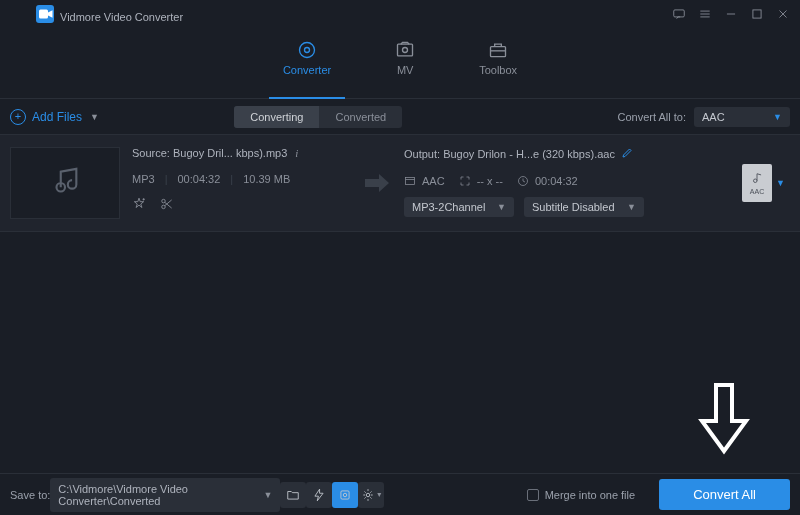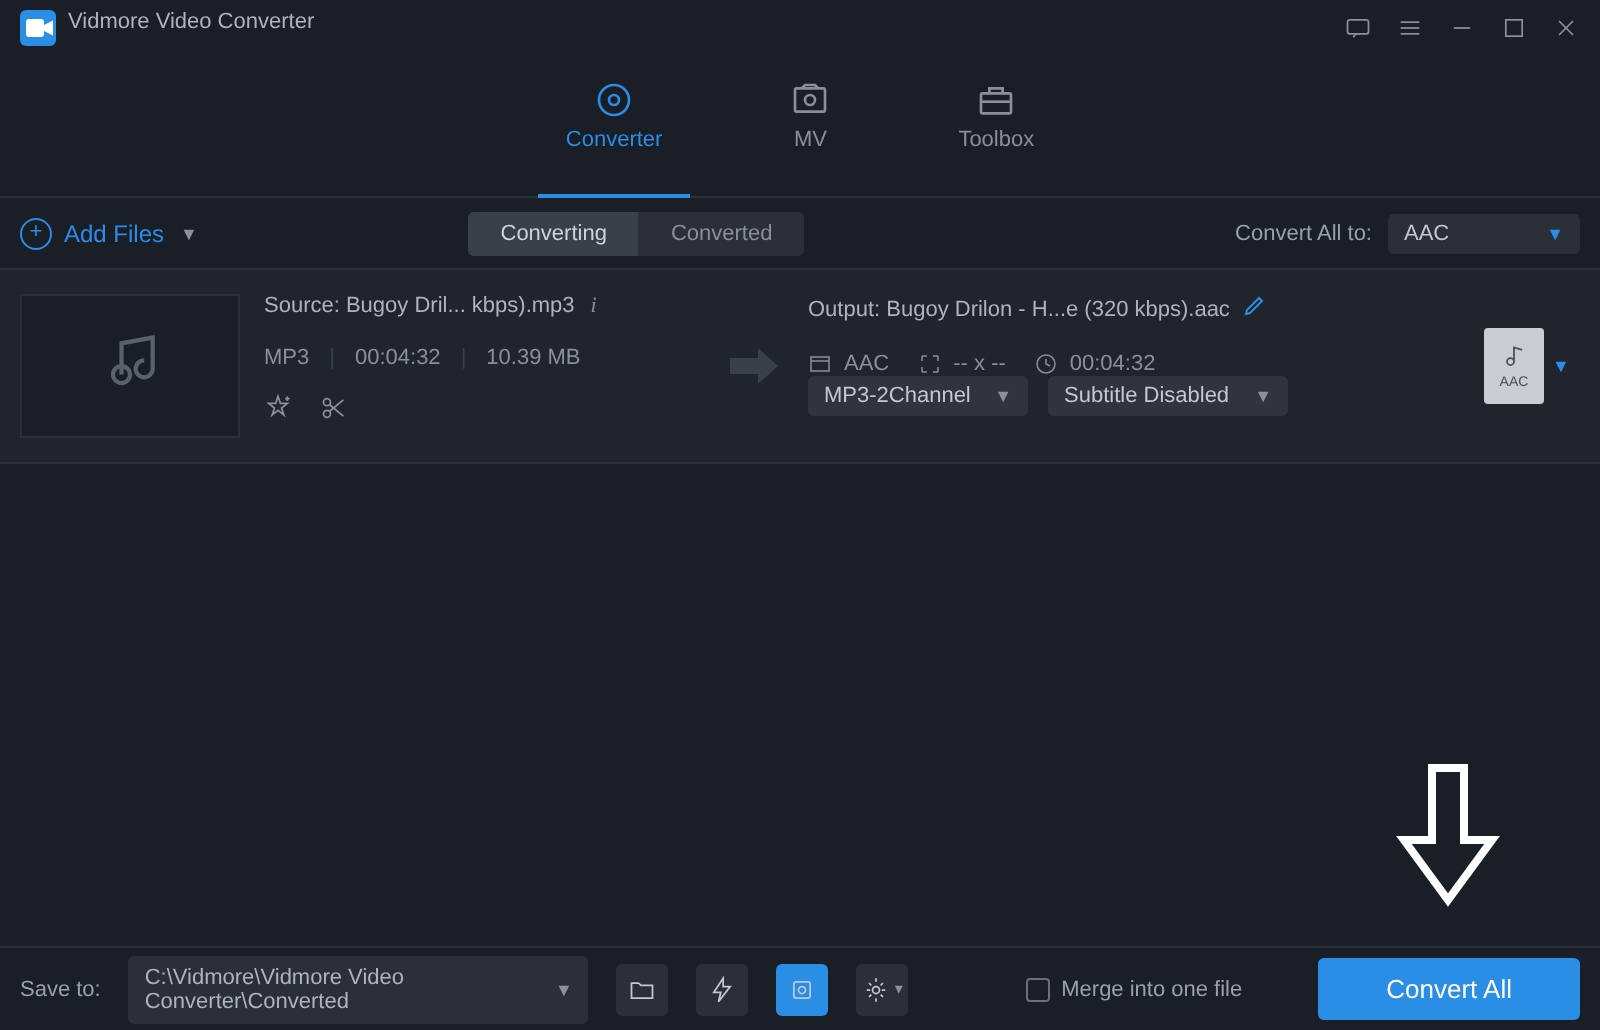--- a/index.html
+++ b/index.html
@@ -1,18 +1,18 @@
 <!DOCTYPE html>
 <html><head>
 <meta charset="utf-8">
 <style>
   * { box-sizing: border-box; margin: 0; padding: 0; font-family: "Segoe UI", Arial, sans-serif; }
   body { background: #1a1e26; color: #9aa0ab; width: 800px; height: 515px; overflow: hidden; position: relative; }
   .titlebar { height: 28px; display: flex; align-items: center; justify-content: space-between; padding: 0 10px; background: #1a1e26; }
-  .titlebar-left { display: flex; align-items: flex-start; gap: 6px; }
+  .titlebar-left { display: flex; align-items: flex-end; gap: 6px; margin-left: 26px; }
   .app-icon { width: 18px; height: 18px; background: #2a8de6; border-radius: 3px; display: flex; align-items: center; justify-content: center; color: #fff; font-size: 10px; }
   .app-title { font-size: 11px; color: #aeb3bd; }
   .winbtns { display: flex; gap: 12px; align-items: center; }
   .winbtn { width: 14px; height: 14px; color: #8a8f99; cursor: pointer; display: flex; align-items: center; justify-content: center; }
   .winbtn svg { width: 14px; height: 14px; }
   .tabbar { display: flex; justify-content: center; gap: 56px; padding: 6px 0 0 0; border-bottom: 1px solid #2a2f38; }
   .tab-item { display: flex; flex-direction: column; align-items: center; gap: 4px; padding: 6px 4px 22px; cursor: pointer; position: relative; color: #8a8f99; }
   .tab-item.active { color: #2a8de6; }
   .tab-item.active::after { content: ""; position: absolute; bottom: -1px; left: -10px; right: -10px; height: 2px; background: #2a8de6; }
   .tab-icon { width: 20px; height: 20px; display: flex; align-items: center; justify-content: center; }
@@ -39,29 +39,29 @@
   .row-actions { display: flex; gap: 14px; margin-top: 12px; }
   .row-actions svg { width: 14px; height: 14px; stroke: #8a8f99; fill: none; stroke-width: 1.5; cursor: pointer; }
   .arrow-col { width: 30px; display: flex; align-items: center; justify-content: center; align-self: center; }
   .arrow-col svg { width: 24px; height: 18px; fill: #3a404a; }
   .output-col { width: 326px; }
   .output-title { font-size: 11px; color: #aeb3bd; display: flex; align-items: center; gap: 6px; }
   .edit-icon { color: #2a8de6; cursor: pointer; }
   .out-row { display: flex; align-items: center; margin-top: 14px; gap: 14px; font-size: 11px; color: #8a8f99; }
   .out-chip { display: flex; align-items: center; gap: 6px; }
   .out-chip svg { width: 12px; height: 12px; stroke: #8a8f99; fill: none; stroke-width: 1.5; }
-  .out-selects { display: flex; gap: 10px; }
+  .out-selects { display: flex; gap: 10px; margin-top: 10px; }
   .small-select { background: #2f343e; border-radius: 3px; padding: 4px 8px; display: flex; align-items: center; font-size: 11px; color: #c4c8cf; cursor: pointer; min-width: 100px; }
   .small-select .caret { margin-left: auto; color: #8a8f99; font-size: 9px; }
   .target-col { width: 48px; display: flex; align-items: center; gap: 4px; align-self: center; }
   .target-tile { width: 30px; height: 38px; background: #c9ccd1; border-radius: 2px; display: flex; flex-direction: column; align-items: center; justify-content: center; gap: 2px; }
   .target-tile svg { width: 14px; height: 14px; stroke: #4a4f58; fill: none; stroke-width: 1.5; }
   .target-tile span { font-size: 7px; color: #4a4f58; }
   .target-caret { color: #2a8de6; font-size: 9px; cursor: pointer; }
-  .footer { position: absolute; bottom: 0; left: 0; right: 0; height: 42px; border-top: 1px solid #2a2f38; display: flex; align-items: center; padding: 0 10px; gap: 14px; background: #1a1e26; }
+  .footer { position: absolute; bottom: 0; left: 0; right: 0; height: 42px; border-top: 1px solid #2a2f38; display: flex; align-items: center; padding: 0 10px; gap: 0; background: #1a1e26; }
   .save-label { font-size: 11px; }
   .path-box { background: #2a2f38; border-radius: 3px; padding: 5px 8px; font-size: 11px; color: #aeb3bd; display: flex; align-items: center; width: 230px; }
   .path-box .caret { margin-left: auto; font-size: 9px; color: #8a8f99; }
   .fbtn { width: 26px; height: 26px; background: #2a2f38; border-radius: 3px; display: flex; align-items: center; justify-content: center; cursor: pointer; }
   .fbtn.on { background: #2a8de6; }
   .fbtn svg { width: 14px; height: 14px; stroke: #c4c8cf; fill: none; stroke-width: 1.5; }
   .merge { display: flex; align-items: center; gap: 6px; font-size: 11px; margin-left: auto; }
   .merge .chk { width: 12px; height: 12px; border: 1px solid #6a6f79; border-radius: 2px; }
   .convert-btn { background: #2a8de6; color: #fff; font-size: 13px; padding: 8px 34px; border-radius: 3px; cursor: pointer; margin-left: 24px; }
   .big-arrow { position: absolute; right: 48px; bottom: 54px; }

